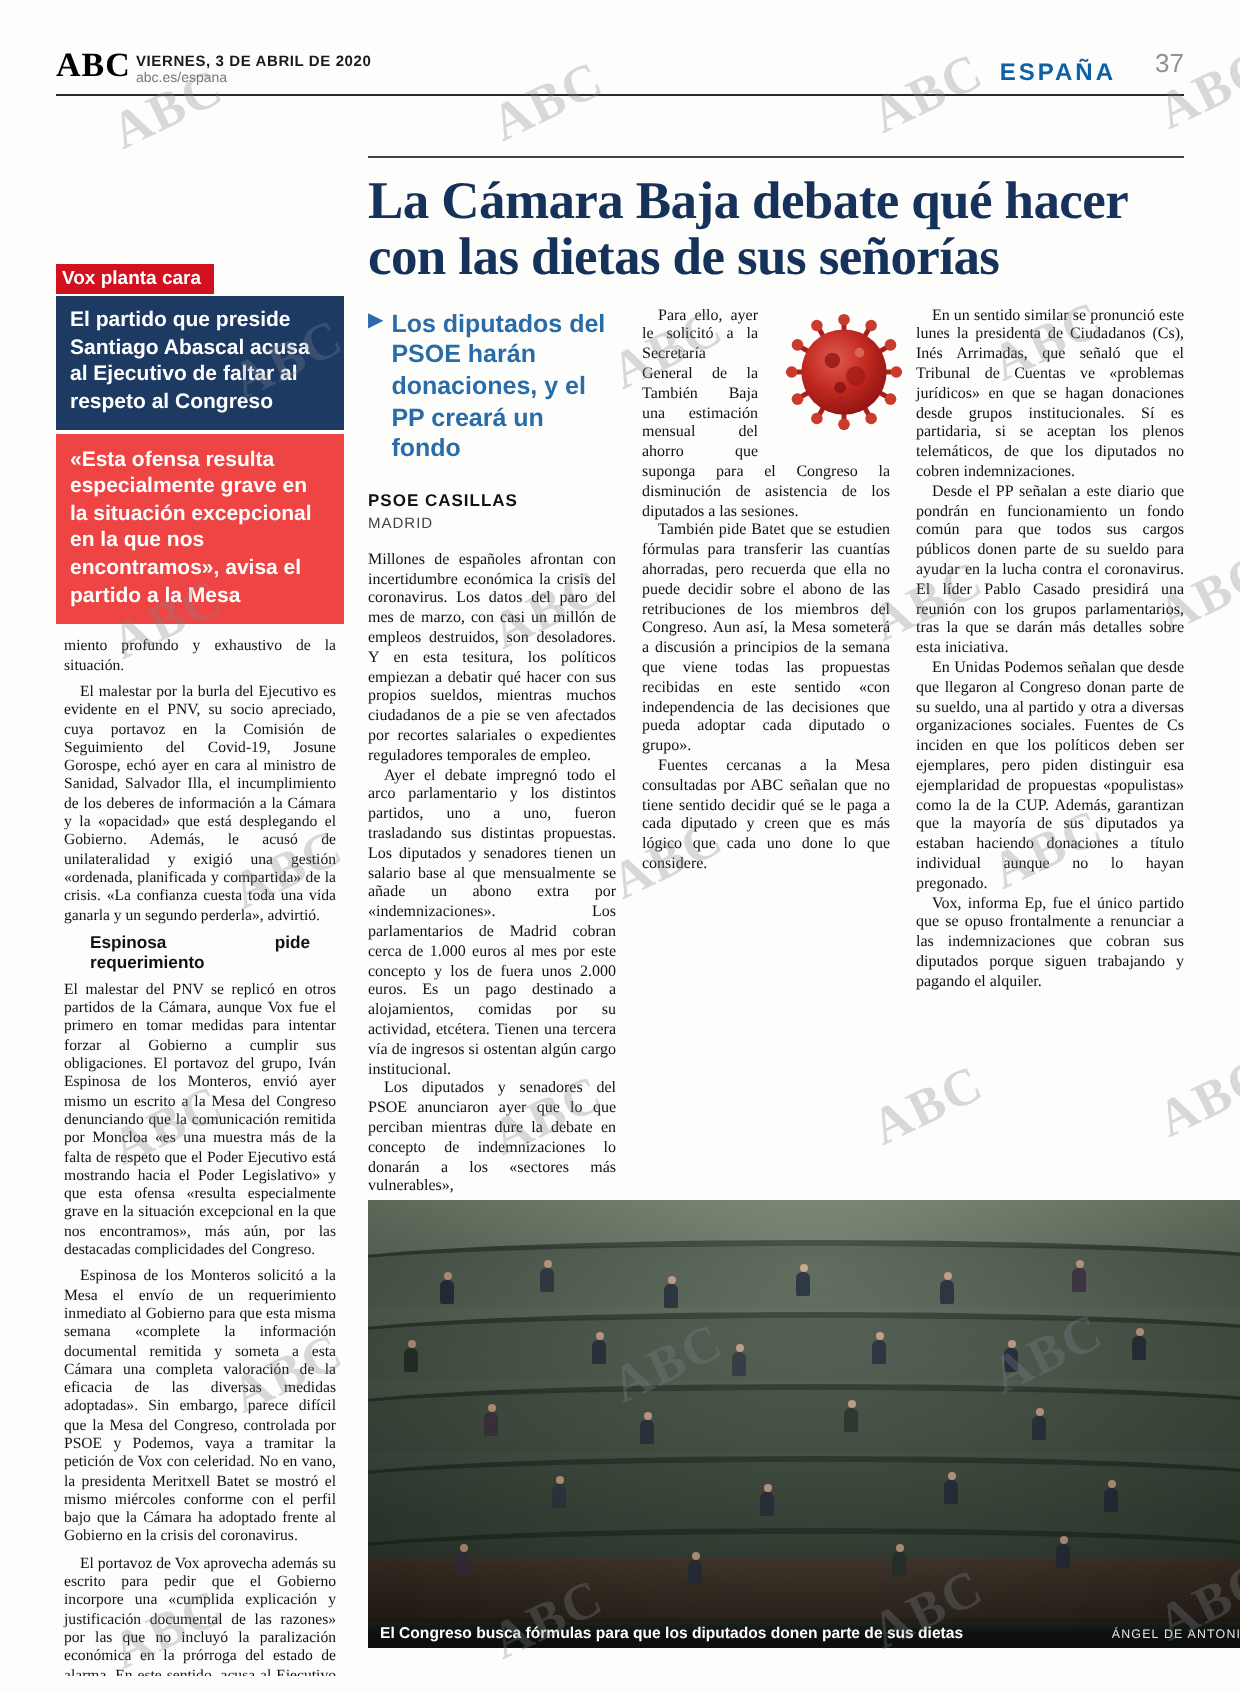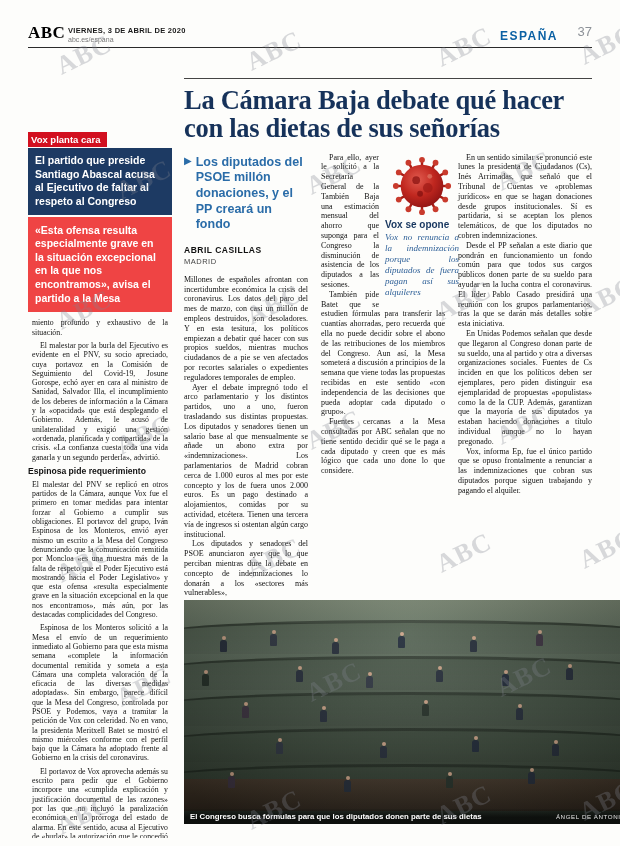--- a/index.html
+++ b/index.html
@@ -20,21 +20,21 @@
   .hdr-rule  { position:absolute; left:28px; right:28px; top:47px; height:1px; background:#2a2a2a; }
 
   
   .leftcol { position:absolute; left:28px; top:88px; width:144px; height:750px; overflow:hidden; }
   .tag { display:inline-block; background:#d2101f; color:#fff; font:bold 9.5px "Liberation Sans", sans-serif; padding:2px 6px 2px 3px;margin-top:44px; }
   .box-navy { background:#1d3a63; color:#fff; font:bold 10.5px/1.3 "Liberation Sans", sans-serif; padding:6px 7px; margin-top:1px; }
   .box-blue { background:#ef4444; color:#fff; font:bold 10.5px/1.3 "Liberation Sans", sans-serif; padding:7px; margin-top:2px; }
   .left-body { margin-top:6px; font-size:7.8px; line-height:9.3px; text-align:justify; color:#121212; }
   .left-body .para { margin:4px; text-indent:8px; }
   .left-body > div > .para:first-child { text-indent:0; }
-  .left-sub { font:bold 8.6px "Liberation Sans", sans-serif; margin:4px 0 1px; }
+  .left-sub { font:bold 8.6px "Liberation Sans", sans-serif; margin:4px 17px 1px; }
 
   
   .article { position:absolute; left:184px; top:78px; width:408px; }
   .article-rule { height:1px; background:#444; margin-bottom:7px; }
   h1.headline { margin:0; font:bold 26.5px/1.07 "Liberation Serif", serif; color:#16325a; letter-spacing:-.3px; }
   .columns { display:flex; gap:13px; margin-top:10px; height:446px; overflow:hidden; }
   .colA { width:124px; flex:none; }
   .colB { width:124px; flex:none; }
   .colC { flex:1; }
   .standfirst { display:flex; gap:4px; margin:2px 0 12px; }
@@ -111,24 +111,24 @@
   </div>
 
   <div class="article">
     <div class="article-rule"></div>
     <h1 class="headline">La Cámara Baja debate qué hacer con las dietas de sus señorías</h1>
     <div class="columns">
 
       <div class="colA">
         <div class="standfirst">
           <span class="sf-arrow">▶</span>
-          <span class="sf-text">Los diputados del PSOE millón donaciones, y el PP creará un fondo</span>
+          <span class="sf-text">Los diputados del PSOE harán donaciones, y el PP creará un fondo</span>
         </div>
         <div class="byline">
-          <div class="by-name">ABRIL CASILLAS</div>
+          <div class="by-name">PSOE CASILLAS</div>
           <div class="by-city">MADRID</div>
         </div>
         <div class="body">
             <p class="para">Millones de españoles afrontan con incertidumbre económica la crisis del coronavirus. Los datos del paro del mes de marzo, con casi un millón de empleos destruidos, son desoladores. Y en esta tesitura, los políticos empiezan a debatir qué hacer con sus propios sueldos, mientras muchos ciudadanos de a pie se ven afectados por recortes salariales o expedientes reguladores temporales de empleo.</p>
             <p class="para">Ayer el debate impregnó todo el arco parlamentario y los distintos partidos, uno a uno, fueron trasladando sus distintas propuestas. Los diputados y senadores tienen un salario base al que mensualmente se añade un abono extra por «indemnizaciones». Los parlamentarios de Madrid cobran cerca de 1.000 euros al mes por este concepto y los de fuera unos 2.000 euros. Es un pago destinado a alojamientos, comidas por su actividad, etcétera. Tienen una tercera vía de ingresos si ostentan algún cargo institucional.</p>
             <p class="para">Los diputados y senadores del PSOE anunciaron ayer que lo que perciban mientras dure la debate en concepto de indemnizaciones lo donarán a los «sectores más vulnerables»,</p>
           </div>
       </div>
 
       <div class="colB body">
@@ -171,24 +171,20 @@
                 <circle cx="32" cy="5" r="3"></circle>
                   <circle cx="46" cy="8" r="3"></circle>
                   <circle cx="56" cy="18" r="3"></circle>
               </g>
               <circle cx="32" cy="32" r="22" fill="url(#vg)"></circle>
               <circle cx="26" cy="26" r="4" fill="#8f1714" opacity="0.8"></circle>
               <circle cx="38" cy="34" r="5" fill="#9c1a15" opacity="0.7"></circle>
               <circle cx="30" cy="40" r="3" fill="#871210" opacity="0.8"></circle>
               <circle cx="40" cy="22" r="2.5" fill="#d96a5a" opacity="0.9"></circle>
             </svg>
-            <figcaption>
-              <div class="sb-title">Vox se opone</div>
-              <div class="sb-text">Vox no renuncia a la indemnización porque los diputados de fuera pagan así sus alquileres</div>
-            </figcaption>
           </figure>
         <p class="para">Para ello, ayer le solicitó a la Secretaría General de la También Baja una estimación mensual del ahorro que suponga para el Congreso la disminución de asistencia de los diputados a las sesiones.</p>
             <p class="para">También pide Batet que se estudien fórmulas para transferir las cuantías ahorradas, pero recuerda que ella no puede decidir sobre el abono de las retribuciones de los miembros del Congreso. Aun así, la Mesa someterá a discusión a principios de la semana que viene todas las propuestas recibidas en este sentido «con independencia de las decisiones que pueda adoptar cada diputado o grupo».</p>
             <p class="para">Fuentes cercanas a la Mesa consultadas por ABC señalan que no tiene sentido decidir qué se le paga a cada diputado y creen que es más lógico que cada uno done lo que considere.</p>
           </div>
       </div>
 
       <div class="colC body">
           <p class="para">En un sentido similar se pronunció este lunes la presidenta de Ciudadanos (Cs), Inés Arrimadas, que señaló que el Tribunal de Cuentas ve «problemas jurídicos» en que se hagan donaciones desde grupos institucionales. Sí es partidaria, si se aceptan los plenos telemáticos, de que los diputados no cobren indemnizaciones.</p>
           <p class="para">Desde el PP señalan a este diario que pondrán en funcionamiento un fondo común para que todos sus cargos públicos donen parte de su sueldo para ayudar en la lucha contra el coronavirus. El líder Pablo Casado presidirá una reunión con los grupos parlamentarios, tras la que se darán más detalles sobre esta iniciativa.</p>

